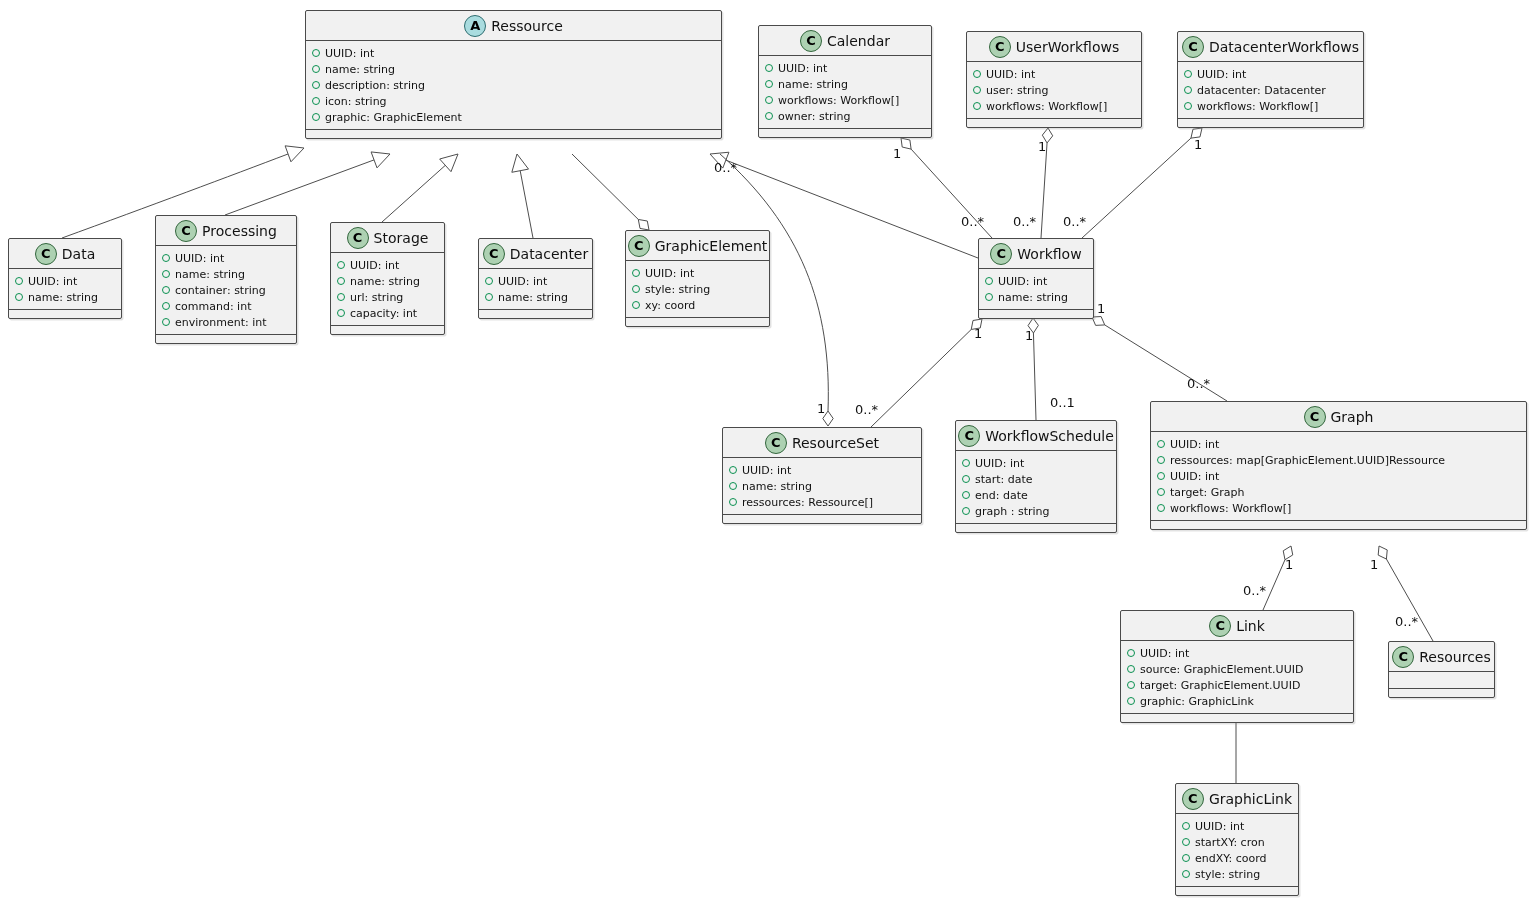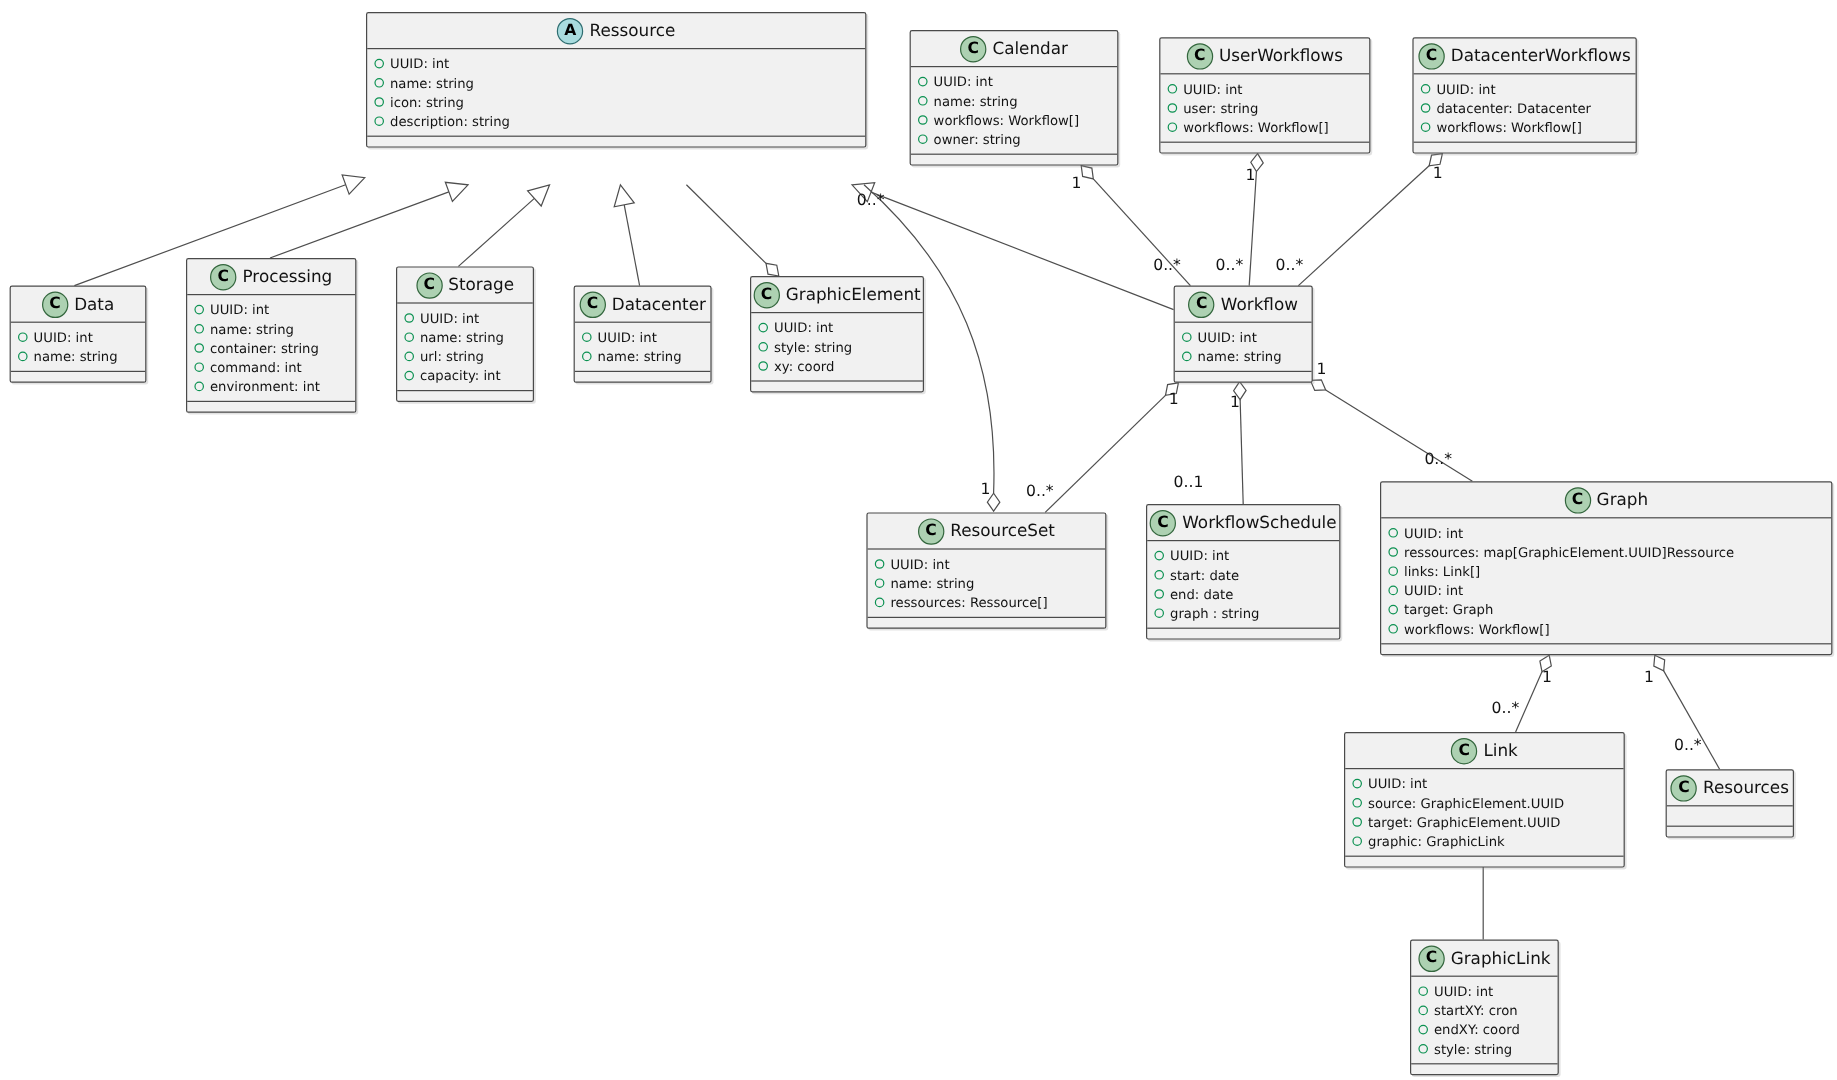--- a/index.html
+++ b/index.html
@@ -92,21 +92,21 @@
       <div class="edge-label" style="left: 817px; top: 402px;">1</div>
       <div class="edge-label" style="left: 893px; top: 147px;">1</div>
       <div class="edge-label" style="left: 961px; top: 215px;">0..*</div>
       <div class="edge-label" style="left: 1038px; top: 140px;">1</div>
       <div class="edge-label" style="left: 1013px; top: 215px;">0..*</div>
       <div class="edge-label" style="left: 1194px; top: 138px;">1</div>
       <div class="edge-label" style="left: 1063px; top: 215px;">0..*</div>
       <div class="edge-label" style="left: 974px; top: 327px;">1</div>
       <div class="edge-label" style="left: 855px; top: 403px;">0..*</div>
       <div class="edge-label" style="left: 1025px; top: 329px;">1</div>
-      <div class="edge-label" style="left: 978px; top: 396px;">0..1</div>
+      <div class="edge-label" style="left: 1050px; top: 396px;">0..1</div>
       <div class="edge-label" style="left: 1097px; top: 302px;">1</div>
       <div class="edge-label" style="left: 1187px; top: 377px;">0..*</div>
       <div class="edge-label" style="left: 1285px; top: 558px;">1</div>
       <div class="edge-label" style="left: 1243px; top: 584px;">0..*</div>
       <div class="edge-label" style="left: 1370px; top: 558px;">1</div>
       <div class="edge-label" style="left: 1395px; top: 615px;">0..*</div>
     </div>
   <div>
       <div class="uml-class abstract" style="left: 305px; top: 10px; width: 415px;">
         <div class="uml-title">
@@ -117,25 +117,29 @@
           <div class="uml-attr">
             <span class="attr-dot"></span>
             <span>UUID: int</span>
           </div>
           <div class="uml-attr">
             <span class="attr-dot"></span>
             <span>name: string</span>
           </div>
           <div class="uml-attr">
             <span class="attr-dot"></span>
+            <span>description: string</span>
+          </div>
+          <div class="uml-attr">
+            <span class="attr-dot"></span>
             <span>icon: string</span>
           </div>
           <div class="uml-attr">
             <span class="attr-dot"></span>
-            <span>description: string</span>
+            <span>graphic: GraphicElement</span>
           </div>
         </div>
         <div class="uml-methods"></div>
       </div>
       <div class="uml-class" style="left: 758px; top: 25px; width: 172px;">
         <div class="uml-title">
           <span class="uml-icon icon-class">C</span>
           <span class="uml-name">Calendar</span>
         </div>
         <div class="uml-attrs">
@@ -378,24 +382,20 @@
           <span class="uml-name">Graph</span>
         </div>
         <div class="uml-attrs">
           <div class="uml-attr">
             <span class="attr-dot"></span>
             <span>UUID: int</span>
           </div>
           <div class="uml-attr">
             <span class="attr-dot"></span>
             <span>ressources: map[GraphicElement.UUID]Ressource</span>
-          </div>
-          <div class="uml-attr">
-            <span class="attr-dot"></span>
-            <span>links: Link[]</span>
           </div>
           <div class="uml-attr">
             <span class="attr-dot"></span>
             <span>UUID: int</span>
           </div>
           <div class="uml-attr">
             <span class="attr-dot"></span>
             <span>target: Graph</span>
           </div>
           <div class="uml-attr">

